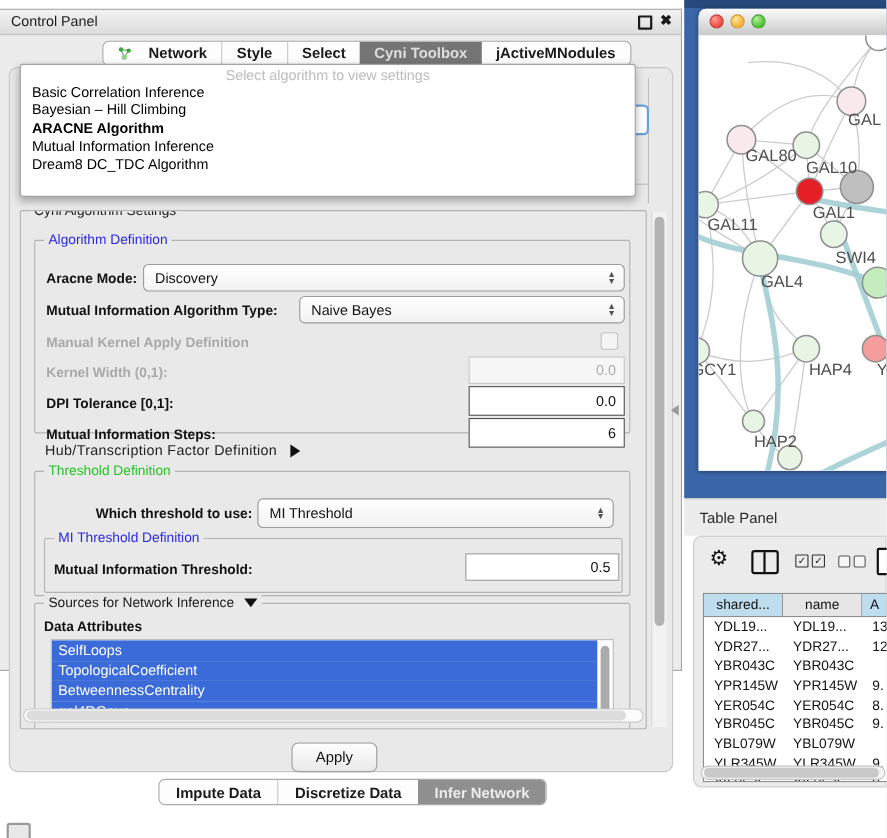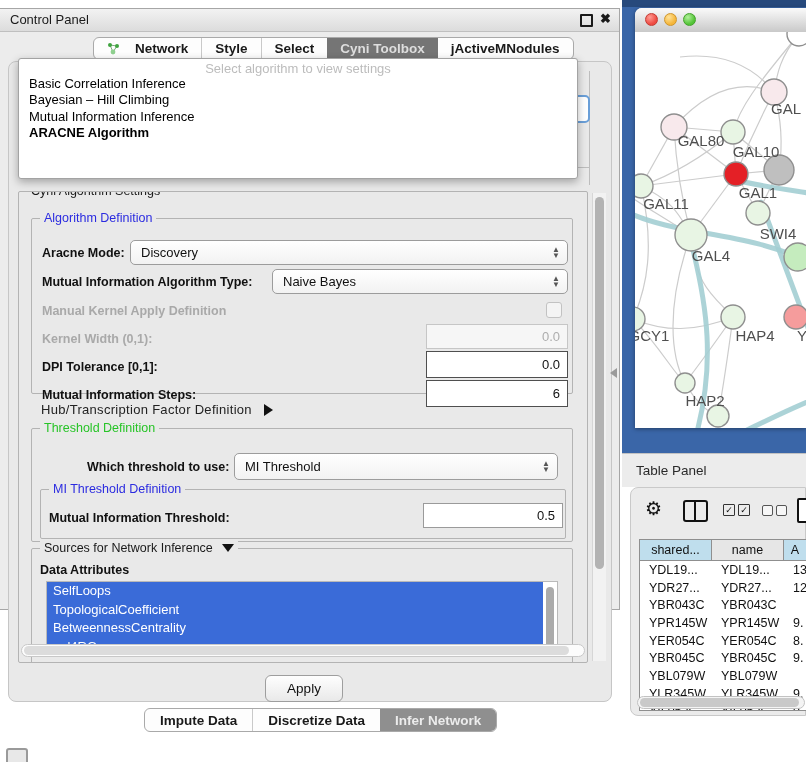--- a/index.html
+++ b/index.html
@@ -176,22 +176,23 @@
 
   <div class="frag-vline"></div>
   <div class="frag-hline"></div>
   <div class="frag-combo"></div>
 
   <div class="dd">
     <div class="dd-placeholder">Select algorithm to view settings</div>
     <div id="dd-items">
         <div class="dd-item">Basic Correlation Inference</div>
         <div class="dd-item">Bayesian – Hill Climbing</div>
+        <div class="dd-item sel">ARACNE Algorithm</div>
         <div class="dd-item">Mutual Information Inference</div>
-        <div class="dd-item sel">ARACNE Algorithm</div>
+        <div class="dd-item">Dream8 DC_TDC Algorithm</div>
       </div>
   </div>
 
   <div class="gbox" style="left:18px;top:182px;width:570px;height:472px;overflow:hidden;">
     <span class="legend">Cyni Algorithm Settings</span>
 
     <div class="gbox" style="left:12px;top:26px;width:542px;height:176px;">
       <span class="legend blue">Algorithm Definition</span>
 
       <span class="blbl" style="left:10px;top:27px;">Aracne Mode:</span>

